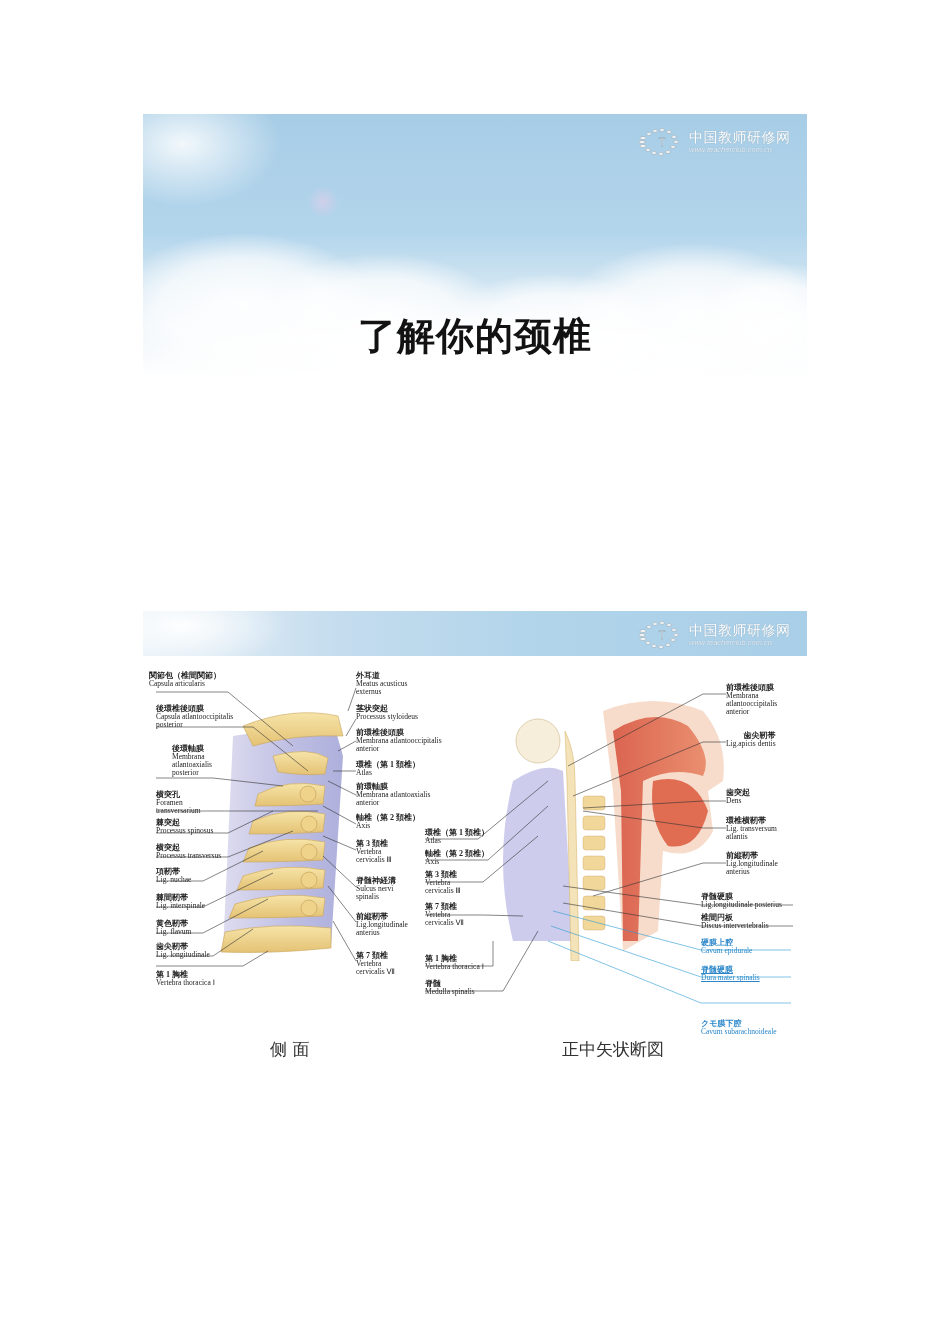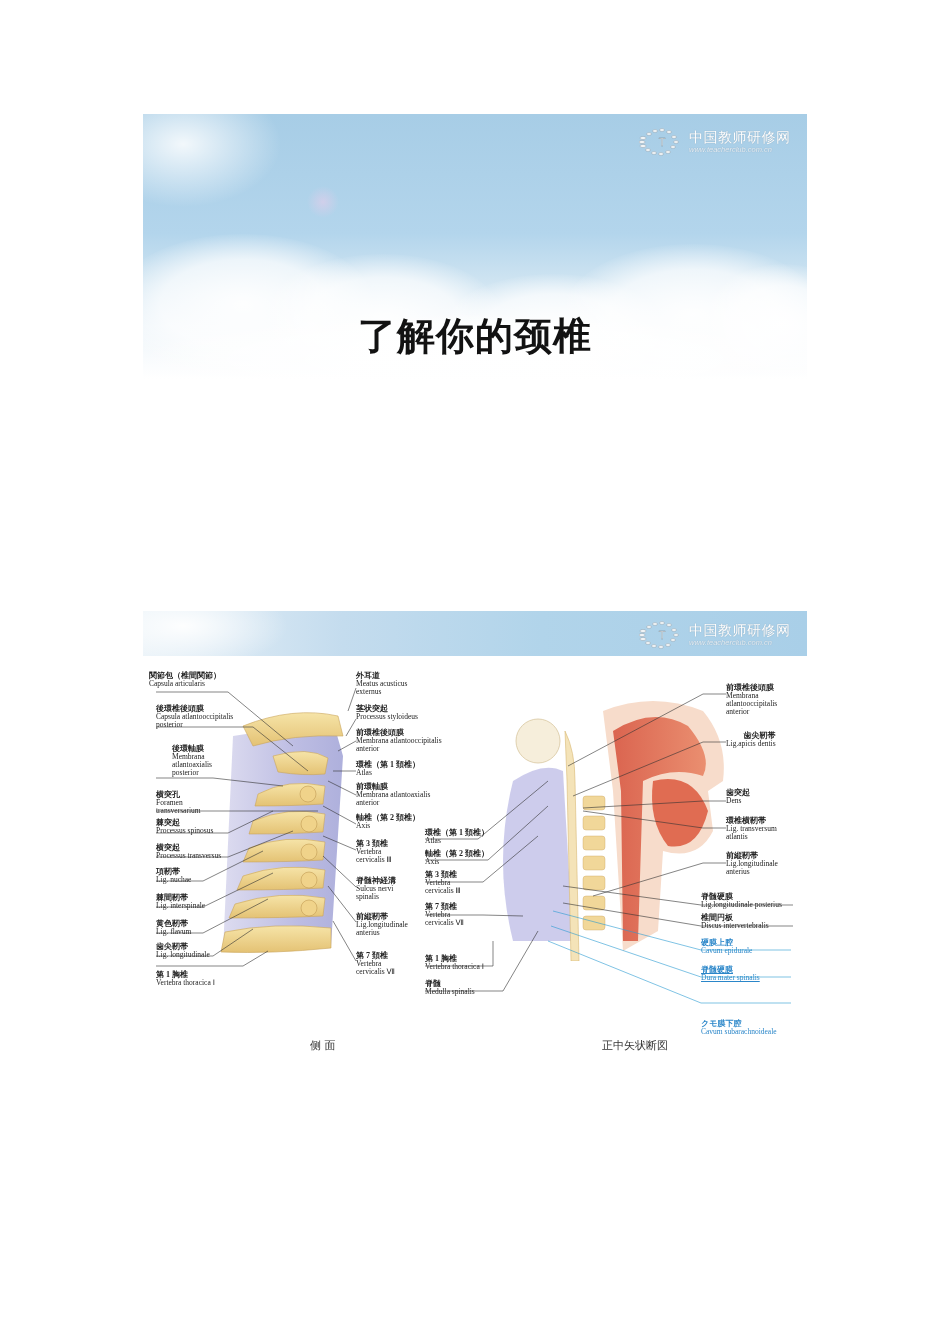--- a/index.html
+++ b/index.html
@@ -48,21 +48,21 @@
         radial-gradient(ellipse 150px 60px at 40px 15px, rgba(255,255,255,0.95), rgba(255,255,255,0) 70%),
         linear-gradient(90deg, #e9f2f8 0%, #c4dcee 30%, #b1d4ea 60%, #a9cfe8 100%);
     }
 
     .figure { position: absolute; }
     .label { position: absolute; font-family: "Liberation Serif", serif; color: #222; line-height: 1.05; }
     .label .cn { font-size: 8px; display: block; font-weight: bold; }
     .label .la { font-size: 7.5px; display: block; }
     .label.blue { color: #2a86c9; }
 
-    .caption { position: absolute; font-size: 11px; color: #333; font-family: "DejaVu Sans", sans-serif; margin-left: 40px; }
+    .caption { position: absolute; font-size: 17px; color: #333; font-family: "DejaVu Sans", sans-serif; }
     svg { display: block; }
   </style>
 </head>
 <body>
 
 <div class="slide1">
   <div class="cloud c1"></div>
   <div class="cloud c2"></div>
   <div class="cloud c3"></div>
   <div class="cloud c4"></div>

